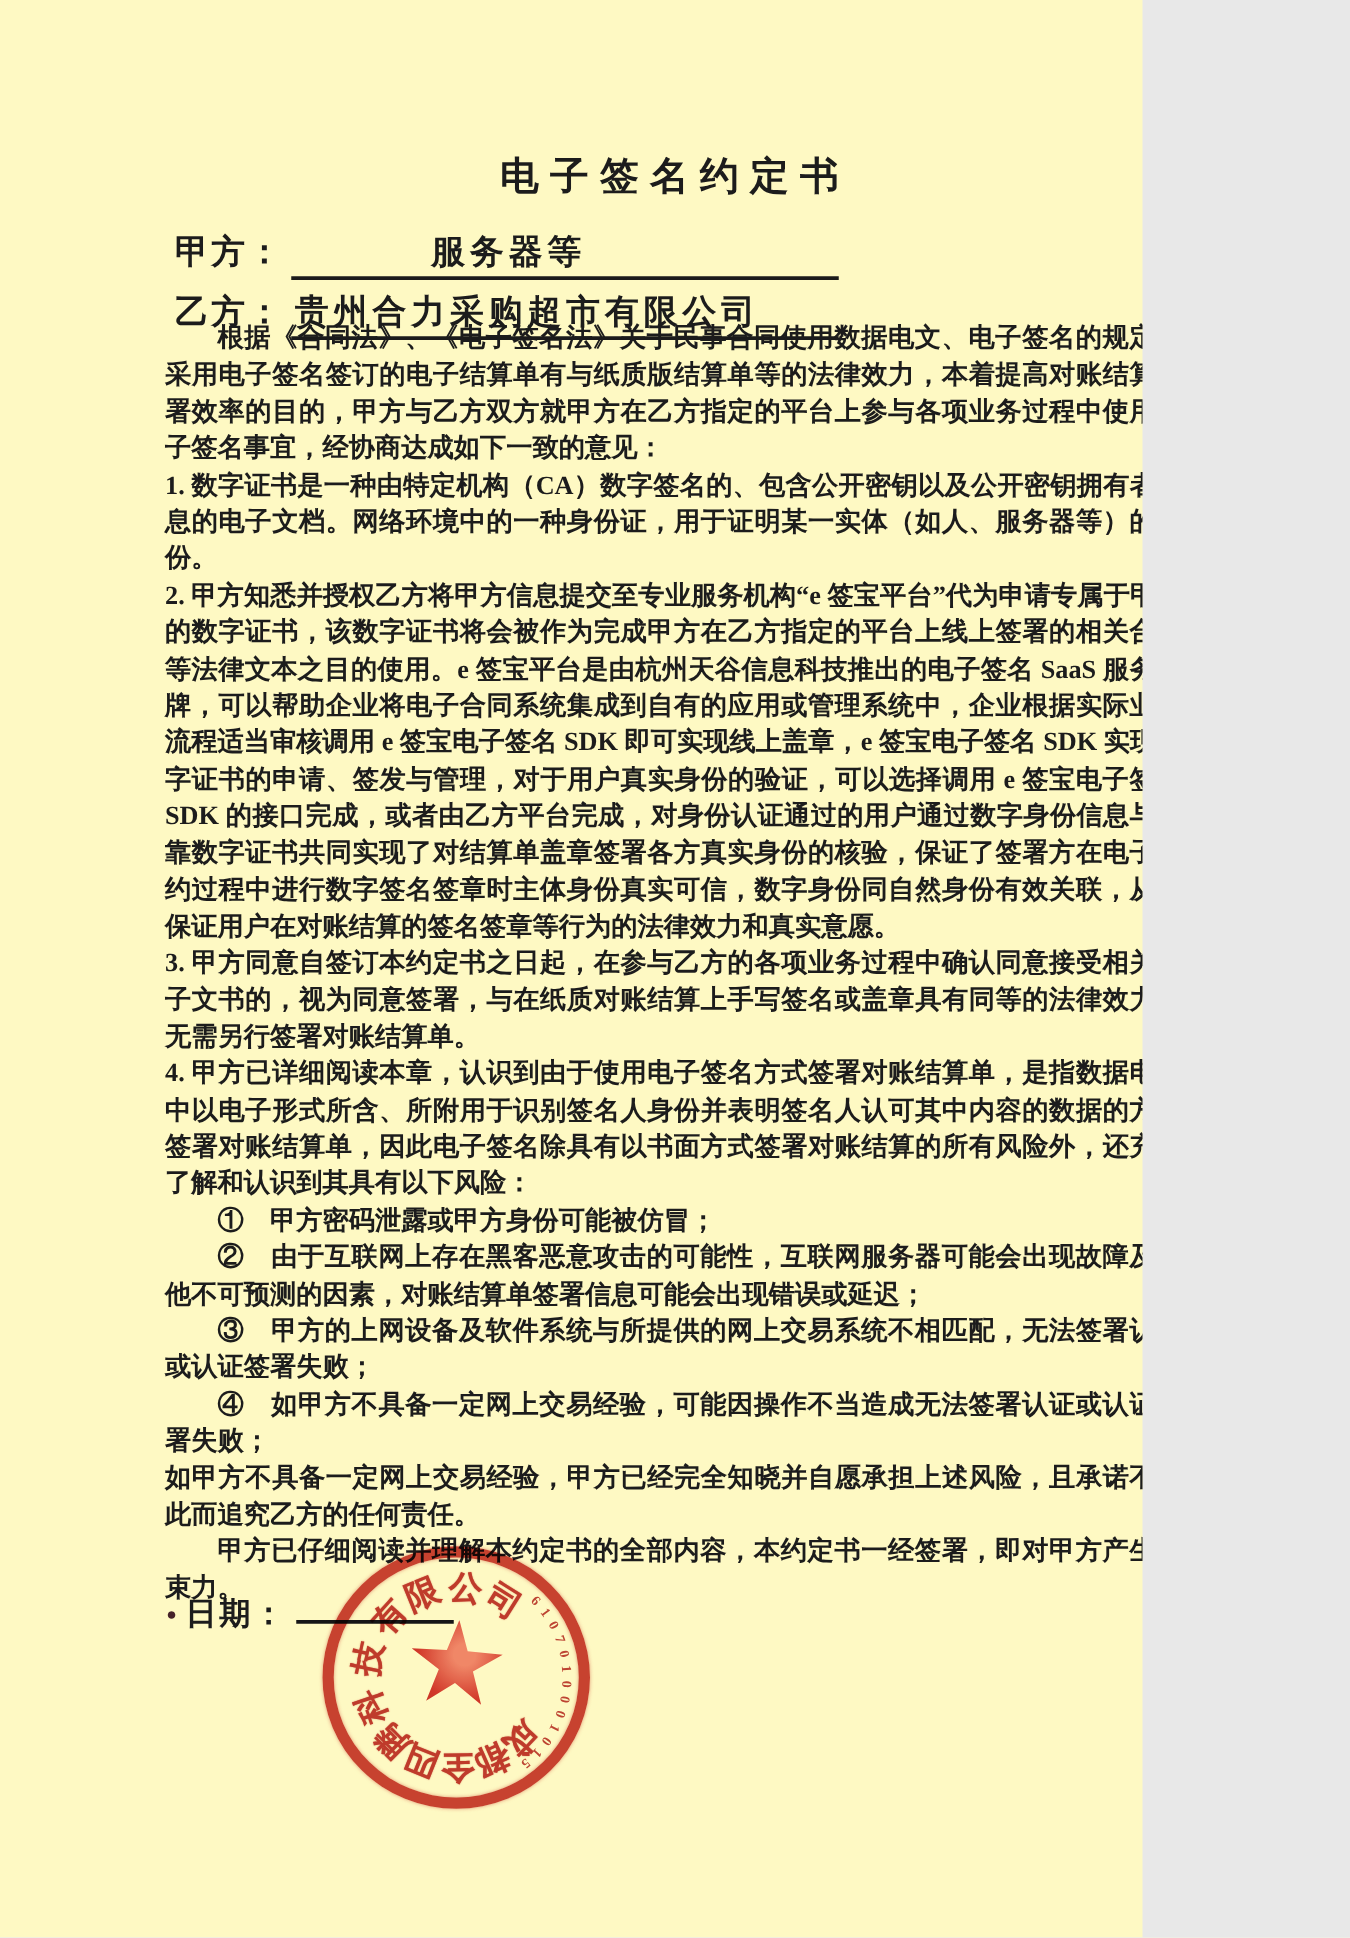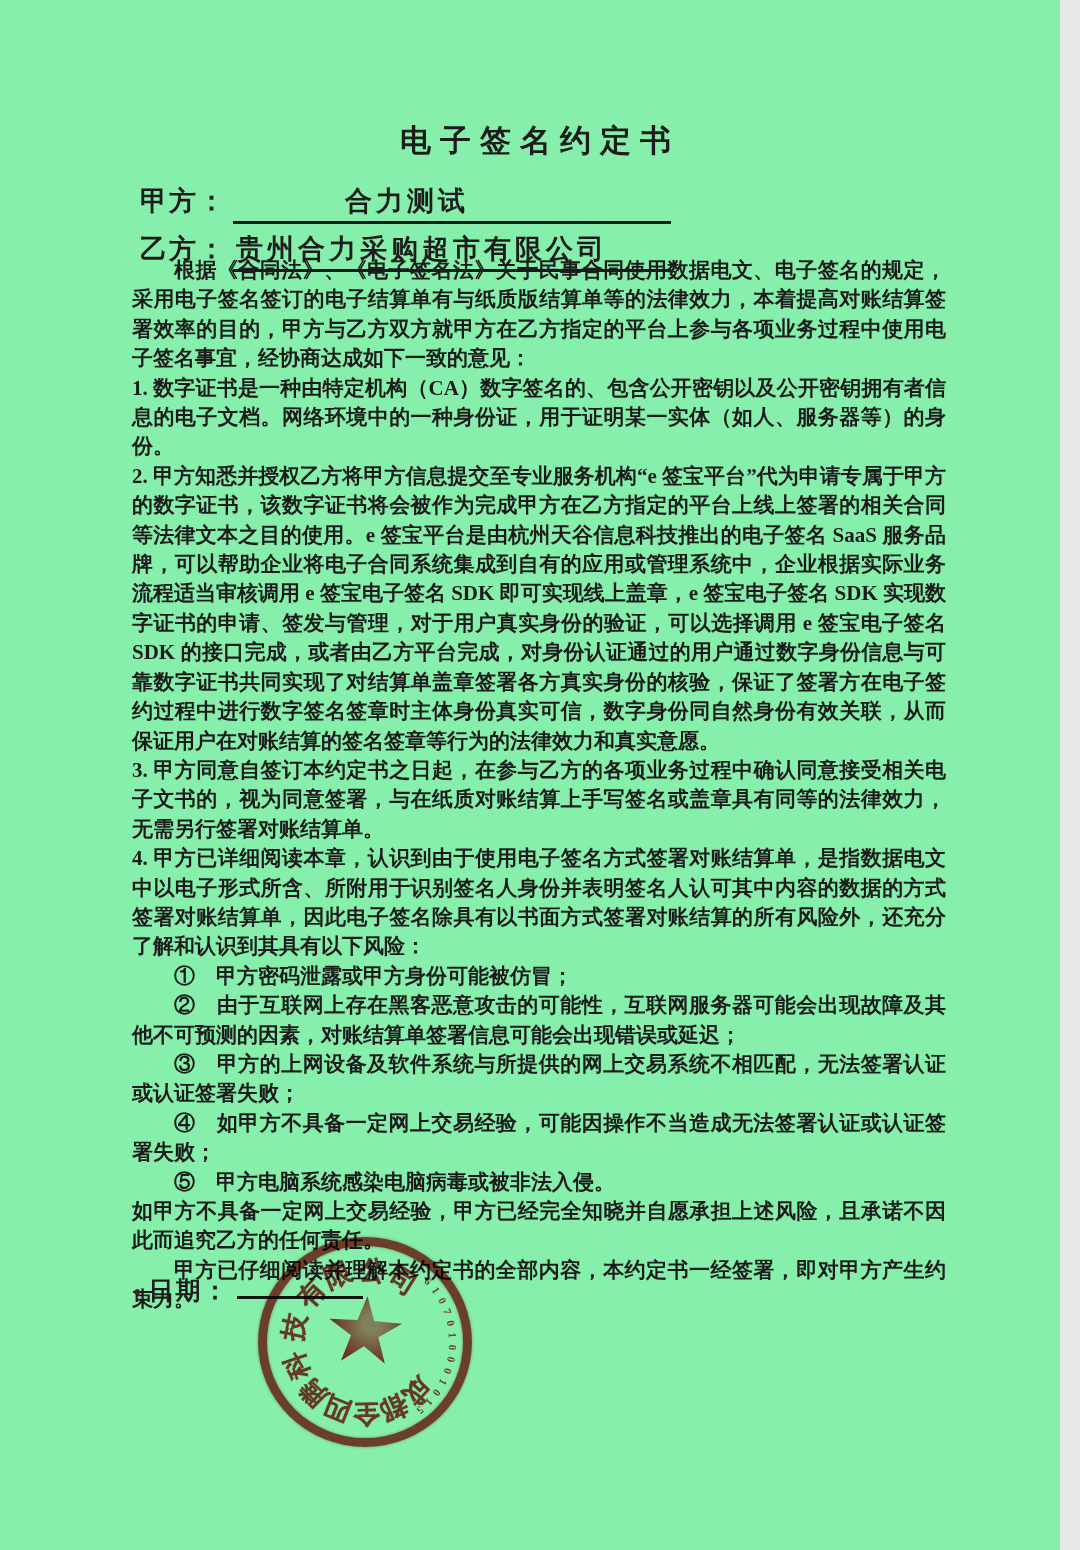--- a/index.html
+++ b/index.html
@@ -1,16 +1,16 @@
 <!DOCTYPE html>
 <html><head>
 <meta charset="utf-8">
 <style>
   html,body{margin:0;padding:0;background:#e8e8e8;}
-  .page{position:relative;width:1060px;height:1550px;background:#86efac;overflow:hidden;
+  .page{position:relative;width:914px;height:1550px;background:#fef9c3;overflow:hidden;
         font-family:"Liberation Serif","DejaVu Serif",serif;color:#1c1c1c;font-weight:700;}
   .title{position:absolute;top:120px;left:0;width:1080px;text-align:center;
          font-size:31px;letter-spacing:9px;margin:0;font-weight:700;}
   .party-line{position:absolute;left:140px;font-size:27px;letter-spacing:2px;white-space:nowrap;}
   .party-a{top:183px;}
   .party-b{top:231px;}
   .party-label{display:inline-block;text-align:center;}
   .party-value{display:inline-block;width:438px;border-bottom:3px solid #1b1b1b;
                text-align:center;padding:0 0 2px 0;margin-left:6px;letter-spacing:4px;}
   .party-a .party-value{padding-right:90px;width:348px;}
@@ -39,38 +39,37 @@
   .seal-digit{position:absolute;left:50%;top:50%;color:#b93732;font-size:11px;font-weight:700;}
 </style>
 </head>
 <body>
 
 <div class="page">
 
   <h1 class="title">电子签名约定书</h1>
 
   <div class="party-line party-a">
-    <span class="party-label">甲方：</span><span class="party-value">合力测试</span>
+    <span class="party-label">甲方：</span><span class="party-value">服务器等</span>
   </div>
 
   <div class="party-line party-b">
     <span class="party-label">乙方：</span><span class="party-value">贵州合力采购超市有限公司</span>
   </div>
 
   <div class="body-text">
       <p class="para indent">根据《合同法》、《电子签名法》关于民事合同使用数据电文、电子签名的规定，采用电子签名签订的电子结算单有与纸质版结算单等的法律效力，本着提高对账结算签署效率的目的，甲方与乙方双方就甲方在乙方指定的平台上参与各项业务过程中使用电子签名事宜，经协商达成如下一致的意见：</p>
       <p class="para">1. 数字证书是一种由特定机构（CA）数字签名的、包含公开密钥以及公开密钥拥有者信息的电子文档。网络环境中的一种身份证，用于证明某一实体（如人、服务器等）的身份。</p>
       <p class="para">2. 甲方知悉并授权乙方将甲方信息提交至专业服务机构“e 签宝平台”代为申请专属于甲方的数字证书，该数字证书将会被作为完成甲方在乙方指定的平台上线上签署的相关合同等法律文本之目的使用。e 签宝平台是由杭州天谷信息科技推出的电子签名 SaaS 服务品牌，可以帮助企业将电子合同系统集成到自有的应用或管理系统中，企业根据实际业务流程适当审核调用 e 签宝电子签名 SDK 即可实现线上盖章，e 签宝电子签名 SDK 实现数字证书的申请、签发与管理，对于用户真实身份的验证，可以选择调用 e 签宝电子签名 SDK 的接口完成，或者由乙方平台完成，对身份认证通过的用户通过数字身份信息与可靠数字证书共同实现了对结算单盖章签署各方真实身份的核验，保证了签署方在电子签约过程中进行数字签名签章时主体身份真实可信，数字身份同自然身份有效关联，从而保证用户在对账结算的签名签章等行为的法律效力和真实意愿。</p>
       <p class="para">3. 甲方同意自签订本约定书之日起，在参与乙方的各项业务过程中确认同意接受相关电子文书的，视为同意签署，与在纸质对账结算上手写签名或盖章具有同等的法律效力，无需另行签署对账结算单。</p>
       <p class="para">4. 甲方已详细阅读本章，认识到由于使用电子签名方式签署对账结算单，是指数据电文中以电子形式所含、所附用于识别签名人身份并表明签名人认可其中内容的数据的方式签署对账结算单，因此电子签名除具有以书面方式签署对账结算的所有风险外，还充分了解和认识到其具有以下风险：</p>
       <p class="para indent">①　甲方密码泄露或甲方身份可能被仿冒；</p>
       <p class="para indent">②　由于互联网上存在黑客恶意攻击的可能性，互联网服务器可能会出现故障及其他不可预测的因素，对账结算单签署信息可能会出现错误或延迟；</p>
       <p class="para indent">③　甲方的上网设备及软件系统与所提供的网上交易系统不相匹配，无法签署认证或认证签署失败；</p>
       <p class="para indent">④　如甲方不具备一定网上交易经验，可能因操作不当造成无法签署认证或认证签署失败；</p>
-      <p class="para indent">⑤　甲方电脑系统感染电脑病毒或被非法入侵。</p>
       <p class="para">如甲方不具备一定网上交易经验，甲方已经完全知晓并自愿承担上述风险，且承诺不因此而追究乙方的任何责任。</p>
       <p class="para indent">甲方已仔细阅读并理解本约定书的全部内容，本约定书一经签署，即对甲方产生约束力。</p>
     </div>
 
   <div class="sig-block">
     <div class="sig-line">
       <span class="bullet">●</span><span>日期：</span><span class="blank date"></span>
     </div>
   </div>
 

